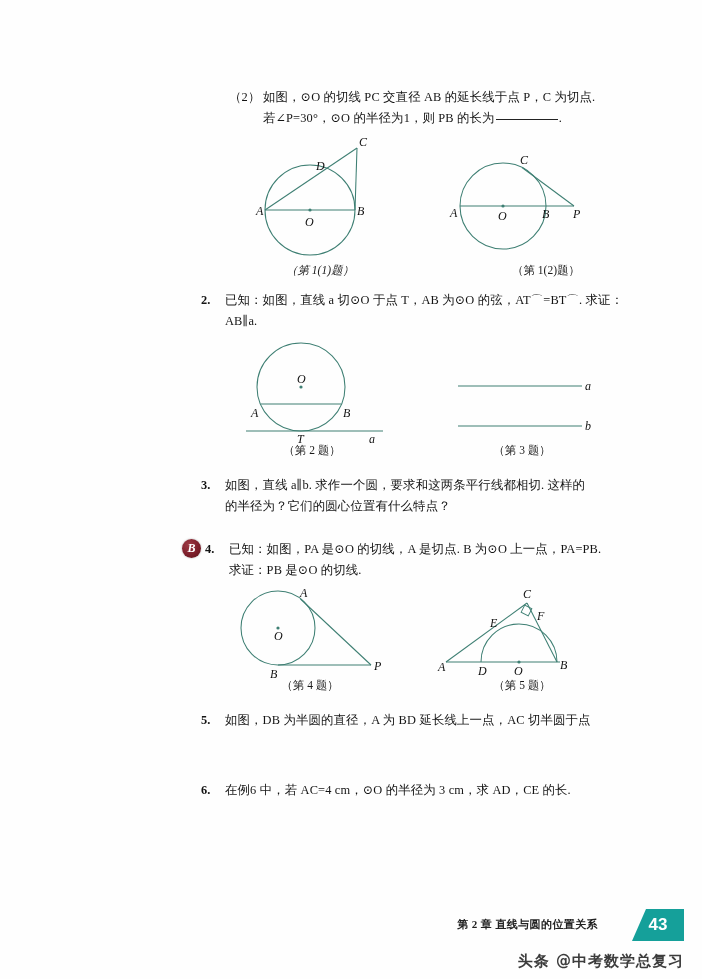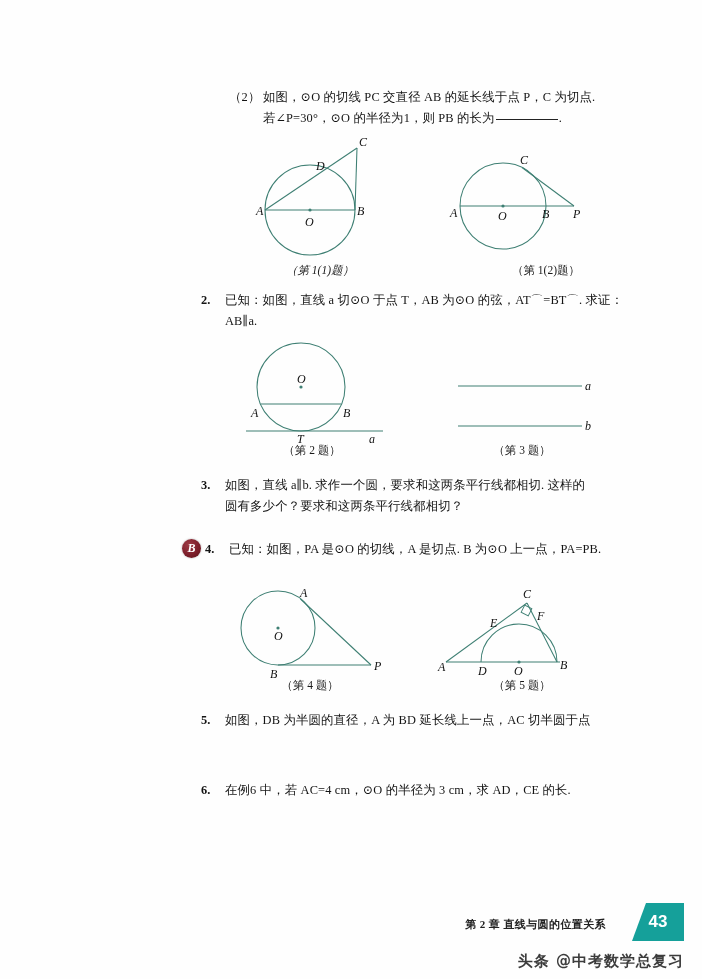--- a/index.html
+++ b/index.html
@@ -68,35 +68,35 @@
   .fig svg { display: block; overflow: visible; }
   .figcap {
     position: absolute;
     font-size: 11.5px;
     text-align: center;
     color: #1a1a1a;
     white-space: nowrap;
   }
   .footer-text {
     position: absolute;
-    right: 96px;
+    right: 104px;
     bottom: 47px;
     font-size: 11px;
     font-weight: bold;
     color: #222;
     letter-spacing: .4px;
     white-space: nowrap;
     margin-top: 25px;
   }
   .page-tab {
     position: absolute;
     right: 18px;
     bottom: 38px;
     width: 52px;
-    height: 38px;
+    height: 32px;
     background: #15a09a;
     color: #fff;
     font-size: 17px;
     font-weight: bold;
     display: flex;
     align-items: center;
     justify-content: center;
     clip-path: polygon(14px 0, 100% 0, 100% 100%, 0 100%);
     font-family: "Liberation Sans", sans-serif;
   }
@@ -196,31 +196,32 @@
       <text x="129" y="52">b</text>
     </svg>
   </div>
   <div class="figcap" style="left:452px; top:443px; width:140px;">（第 3 题）</div>
 
   <div class="qtext" style="left:201px; top:475px; width:455px;">
     <div class="hang">
       <span class="num">3.</span>
       <span>
         <span class="indent2">如图，直线 a∥b. 求作一个圆，要求和这两条平行线都相切. 这样的</span>
-        <span class="indent2">圆有多少个？要求和这两条平行线都相切？</span>
+        <span class="indent2">的半径为？它们的圆心位置有什么特点？</span>
       </span>
     </div>
   </div>
 
   <div class="level-badge" style="left:182px; top:539px;">B</div>
   <div class="qtext" style="left:205px; top:539px; width:450px;">
     <div class="hang">
       <span class="num">4.</span>
       <span>
         <span class="indent2">已知：如图，PA 是⊙O 的切线，A 是切点. B 为⊙O 上一点，PA=PB.</span>
+        <span class="indent2">求证：PB 是⊙O 的切线.</span>
       </span>
     </div>
   </div>
 
   <div class="fig" style="left:238px; top:588px;">
     <svg width="160" height="92" viewBox="0 0 160 92">
       <circle cx="40" cy="40" r="37" fill="none" stroke="#3e7f73" stroke-width="1.05"></circle>
       <line x1="62.5" y1="11" x2="133" y2="77" stroke="#3e7f73" stroke-width="1.05"></line>
       <line x1="40" y1="77" x2="133" y2="77" stroke="#3e7f73" stroke-width="1.05"></line>
       <circle cx="40" cy="40" r="1.6" fill="#3e7f73"></circle>

